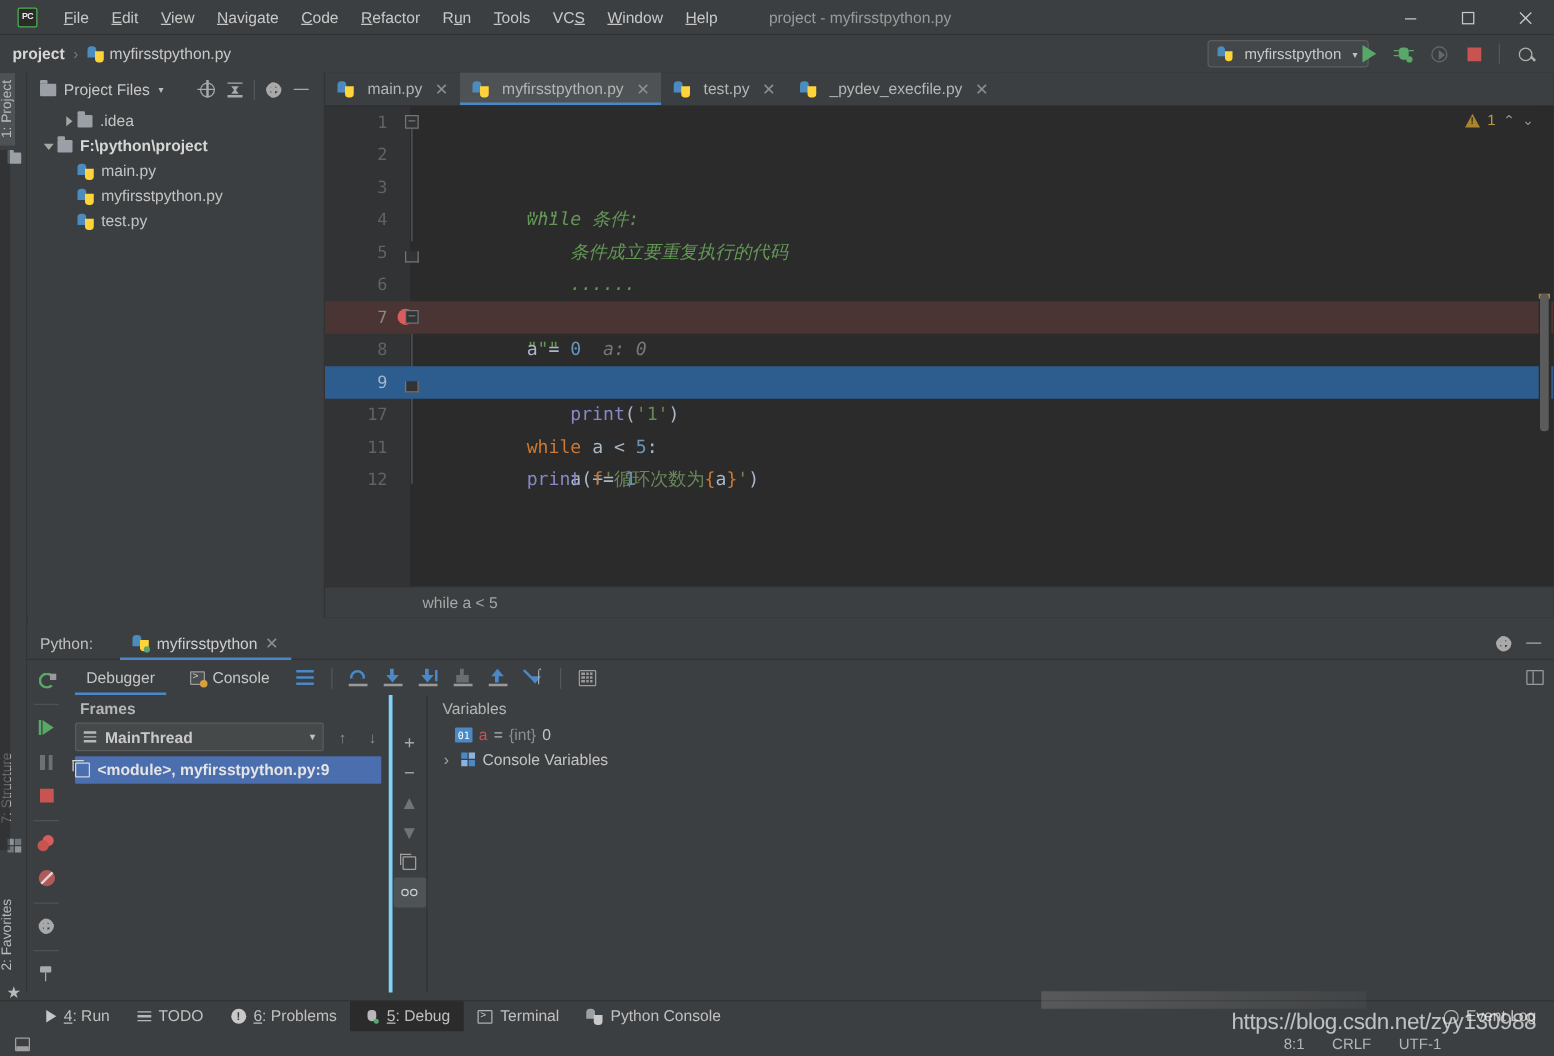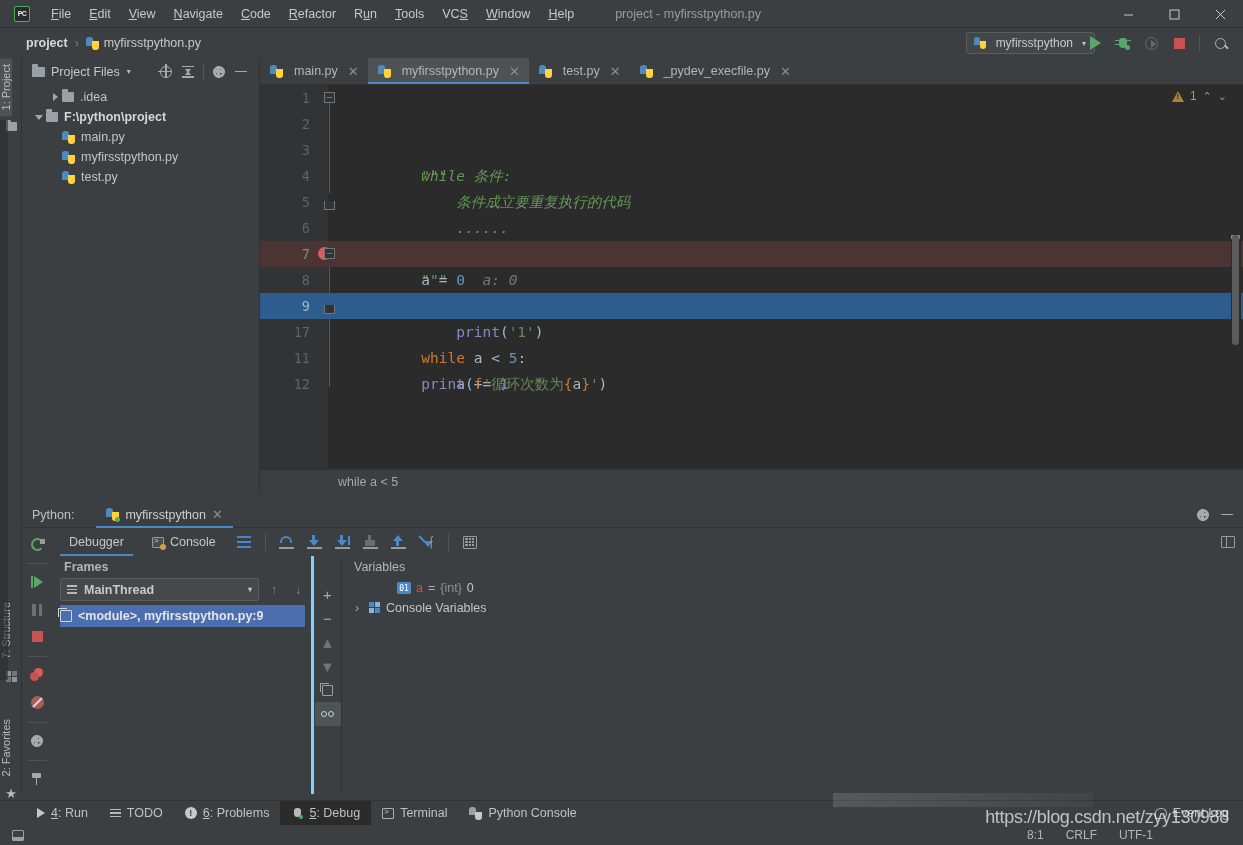--- a/index.html
+++ b/index.html
@@ -43,21 +43,21 @@
   .win-btn {
     width: 46px; height: 28px; display: flex; align-items: center;
     justify-content: center; color: #c9c9c9; font-size: 13px;
   }
 
   
   .navbar {
     position: absolute; top: 28px; left: 0; width: 1243px; height: 30px;
     background: #3c3f41; display: flex; align-items: center;
   }
-  .crumb { display: flex; align-items: center; margin-left: 26px; justify-content: flex-end; }
+  .crumb { display: flex; align-items: center; margin-left: 10px; justify-content: flex-end; }
   .crumb-proj { color: #d8d8d8; font-weight: bold; font-size: 12.5px; }
   .crumb-sep { color: #7a7a7a; margin: 0 7px; font-size: 12px; }
   .crumb-file { color: #c8c8c8; font-size: 12.5px; }
   .pyicon {
     display: inline-block; width: 13px; height: 13px; margin-right: 5px;
     position: relative; vertical-align: -2px;
   }
   .pyicon::before, .pyicon::after {
     content: ''; position: absolute; width: 7px; height: 9px;
   }
@@ -579,21 +579,21 @@
   .ic-glasses i {
     width: 6px; height: 6px; border: 1.4px solid #cfcfcf; border-radius: 50%;
   }
   .varrow {
     display: flex; align-items: center; height: 20px; padding-left: 22px;
     gap: 5px; font-size: 12.5px; color: #c4c4c4;
   }
   .var-badge {
     width: 14px; height: 12px; background: #4a88c7; color: #fff;
     font-size: 8px; display: flex; align-items: center; justify-content: center;
-    border-radius: 1px; font-family: "DejaVu Sans Mono", monospace; margin-left: 33px;
+    border-radius: 1px; font-family: "DejaVu Sans Mono", monospace;
   }
   .var-name { color: #c75450; }
   .var-eq { color: #b0b0b0; }
   .var-type { color: #8f8f8f; }
   .var-val { color: #c4c4c4; }
   .ic-special {
     width: 12px; height: 12px; display: grid;
     grid-template-columns: 5px 5px; grid-template-rows: 5px 5px; gap: 1.3px;
   }
   .ic-special i { background: #4a88c7; }

